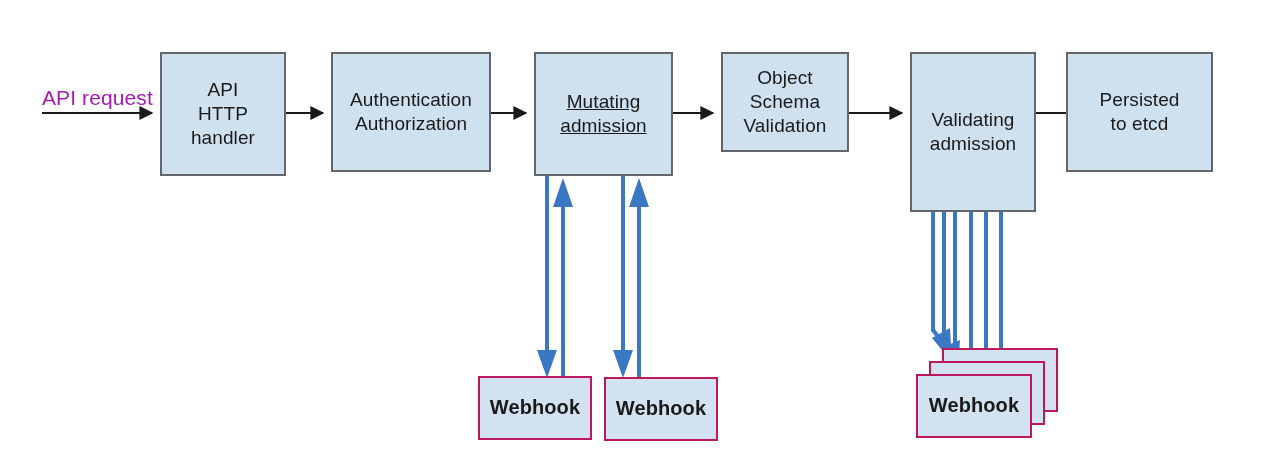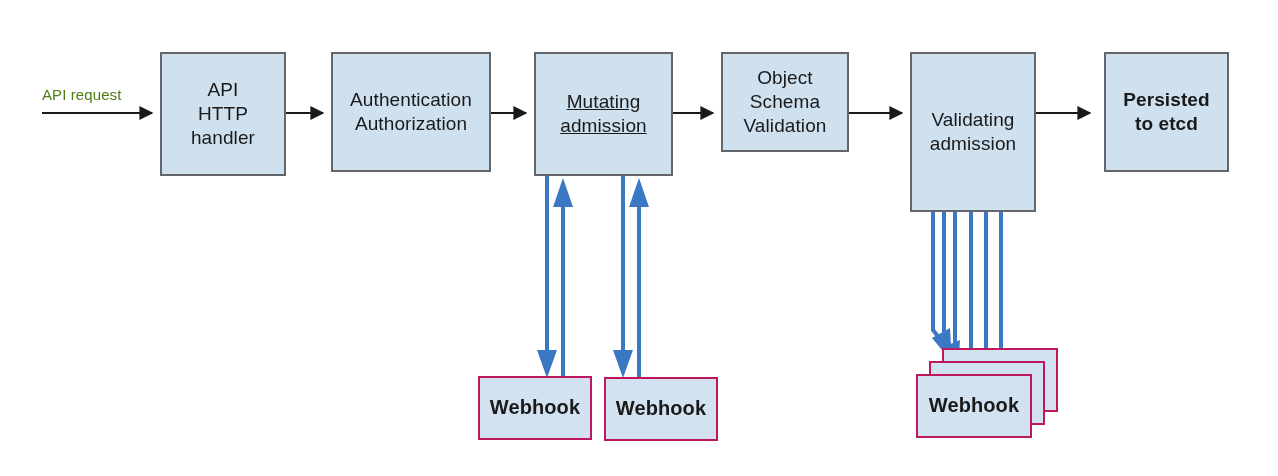--- a/index.html
+++ b/index.html
@@ -49,22 +49,22 @@
   }
   .node.webhook-ghost {
     z-index: 1;
     color: transparent;
   }
   .node.webhook-front {
     z-index: 5;
   }
   .edge-label {
     position: absolute;
-    font-size: 15px;
-    color: #4d7c0f;
+    font-size: 21px;
+    color: #a21caf;
     letter-spacing: 0.1px;
     white-space: nowrap;
     z-index: 4;
   }
 </style>
 </head>
 <body>
 
 <div id="diagram-root">
 
@@ -149,21 +149,21 @@
   <div class="node" style="left:534px; top:52px; width:139px; height:124px;text-decoration:underline;">Mutating
 admission</div>
 
   <div class="node" style="left:721px; top:52px; width:128px; height:100px;">Object
 Schema
 Validation</div>
 
   <div class="node" style="left:910px; top:52px; width:126px; height:160px;">Validating
 admission</div>
 
-  <div class="node" style="left:1104px; top:52px; width:125px; height:120px;font-weight:bold;">Persisted
+  <div class="node" style="left:1066px; top:52px; width:147px; height:120px;">Persisted
 to etcd</div>
 
   <div class="node webhook webhook-front" style="left:478px; top:376px; width:114px; height:64px;">Webhook</div>
 
   <div class="node webhook webhook-front" style="left:604px; top:377px; width:114px; height:64px;">Webhook</div>
 
   <div class="node webhook webhook-ghost" style="left:942px; top:348px; width:116px; height:64px;"></div>
   <div class="node webhook webhook-ghost" style="left:929px; top:361px; width:116px; height:64px;"></div>
   <div class="node webhook webhook-front" style="left:916px; top:374px; width:116px; height:64px;">Webhook</div>
 

